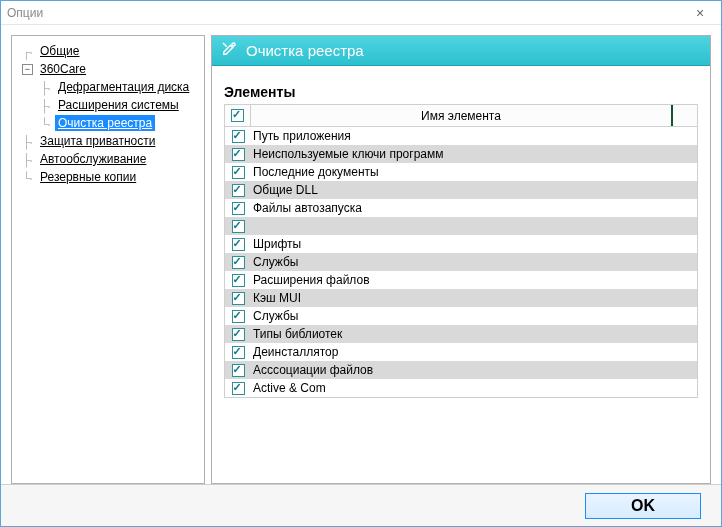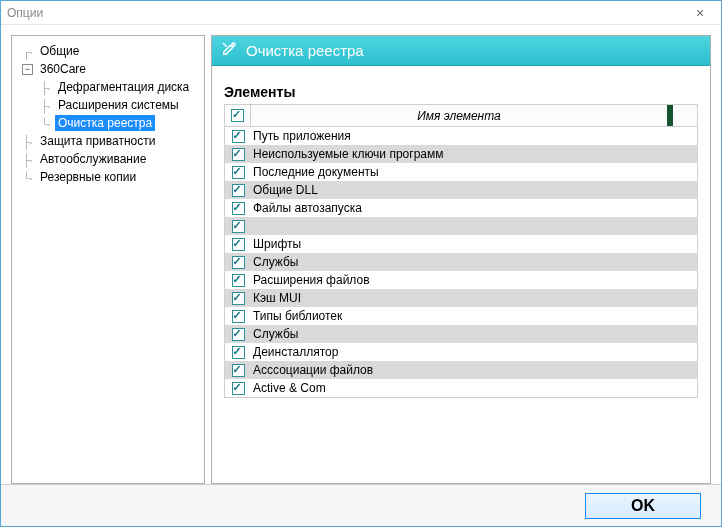--- a/index.html
+++ b/index.html
@@ -70,20 +70,21 @@
   .tree-conn {
     width: 15px;
     display: inline-block;
     color: #b0b0b0;
     font-size: 12px;
     text-align: left;
     letter-spacing: -1px;
   }
   .tree-label {
     padding: 1px 3px;
+    text-decoration: underline;
   }
   .tree-item.selected .tree-label {
     background: #1a8cff;
     color: #fff;
   }
   .content-panel {
     flex: 1;
     border: 1px solid #b0b0b0;
     background: #fff;
     display: flex;
@@ -123,23 +124,23 @@
   }
   .hdr-chk {
     width: 26px;
     display: flex; justify-content: center; align-items: center;
     border-right: 1px solid #cfcfcf;
     height: 100%;
   }
   .hdr-name {
     flex: 1;
     text-align: center;
-    border-right: 6px solid #14532d;
+    border-right: 2px solid #14532d;
     height: 100%;
-    display: flex; align-items: center; justify-content: center; font-style: italic;
+    display: flex; align-items: center; justify-content: center;
   }
   .hdr-extra { width: 24px; height: 100%; }
   .list-rows { }
   .list-row {
     display: flex;
     align-items: center;
     height: 18px;
   }
   .list-row:nth-child(odd) { background: #ffffff; }
   .list-row:nth-child(even) { background: #d9d9d9; }
@@ -311,27 +312,27 @@
               <div class="list-row">
                 <div class="row-chk">
                   <input type="checkbox" class="styled" checked="" style="">
                 </div>
                 <div class="row-label">Кэш MUI</div>
               </div>
               <div class="list-row">
                 <div class="row-chk">
                   <input type="checkbox" class="styled" checked="" style="">
                 </div>
+                <div class="row-label">Службы</div>
+              </div>
+              <div class="list-row">
+                <div class="row-chk">
+                  <input type="checkbox" class="styled" checked="" style="">
+                </div>
                 <div class="row-label">Типы библиотек</div>
-              </div>
-              <div class="list-row">
-                <div class="row-chk">
-                  <input type="checkbox" class="styled" checked="" style="">
-                </div>
-                <div class="row-label">Службы</div>
               </div>
               <div class="list-row">
                 <div class="row-chk">
                   <input type="checkbox" class="styled" checked="" style="">
                 </div>
                 <div class="row-label">Деинсталлятор</div>
               </div>
               <div class="list-row">
                 <div class="row-chk">
                   <input type="checkbox" class="styled" checked="" style="">

